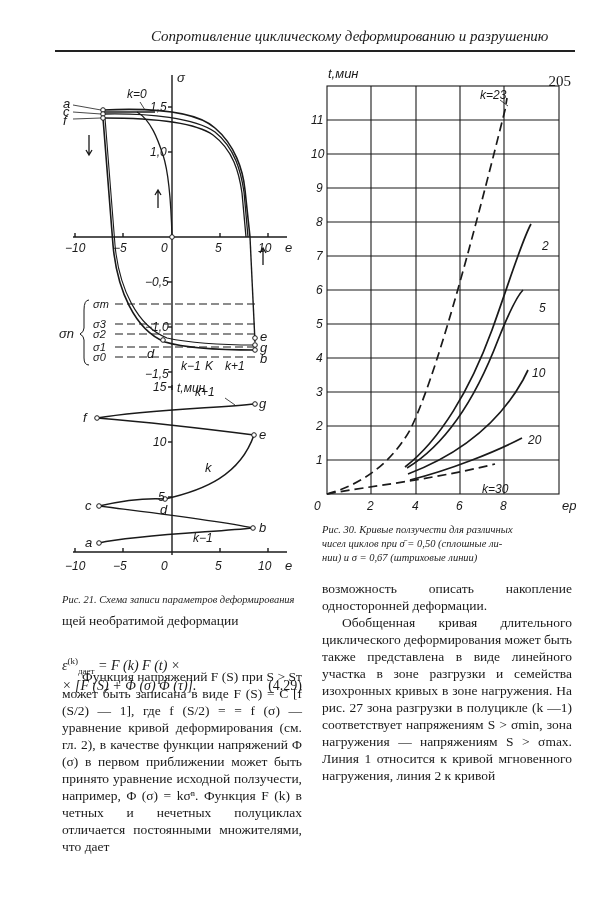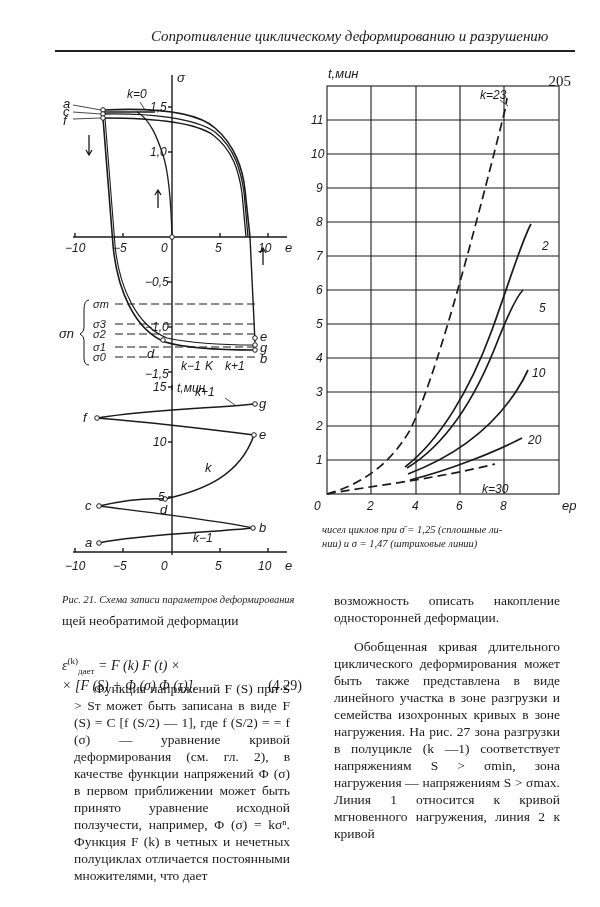--- a/index.html
+++ b/index.html
@@ -6,21 +6,21 @@
   body{width:600px;height:907px;position:relative;overflow:hidden;font-family:"DejaVu Serif","Liberation Serif",serif;color:#1a1a1a;}
   .header{position:absolute;left:55px;top:28px;width:520px;height:20px;}
   .header .title{position:absolute;left:60px;top:0;font-style:italic;font-size:15px;font-family:"Liberation Serif",serif;margin-left:36px;}
   .header .pagenum{position:absolute;right:4px;top:-1px;font-size:15px;font-family:"Liberation Serif",serif;margin-top:46px;}
   .header .rule{position:absolute;left:0;top:22px;width:520px;height:0;border-top:2px solid #222;}
   svg text{font-family:"Liberation Sans",sans-serif;font-style:italic;fill:#1a1a1a;}
   #fig29{position:absolute;left:55px;top:60px;}
   #fig30{position:absolute;left:310px;top:60px;}
   .caption{position:absolute;font-style:italic;font-size:10.5px;line-height:14px;font-family:"Liberation Serif",serif;color:#222;}
   .body-text{position:absolute;font-size:13.5px;line-height:17px;text-align:justify;font-family:"Liberation Serif",serif;}
-  .body-text p{margin:12px;}
+  .body-text p{margin:0;}
   .body-text .indent{text-indent:20px;}
   .eq{position:absolute;font-size:14px;line-height:20px;font-family:"Liberation Serif",serif;}
   .eq i{font-style:italic;}
   .eqnum{position:absolute;right:0;}
   sub,sup{font-size:9px;line-height:0;}
 </style>
 </head>
 <body>
 
 <div class="header">
@@ -224,22 +224,23 @@
   <text x="1" y="64" font-size="12">11</text>
   <text x="170" y="39" font-size="12">k=23</text>
   <text x="232" y="190" font-size="12">2</text>
   <text x="229" y="252" font-size="12">5</text>
   <text x="222" y="317" font-size="12">10</text>
   <text x="218" y="384" font-size="12">20</text>
   <text x="172" y="433" font-size="12">k=30</text>
 </svg>
 
 <div class="caption" style="left:322px;top:523px;width:250px;">
-  <div>чисел циклов при σ̄ = 1,25 (сплошные ли-</div>
-  <div>нии) и σ = 1,47 (штриховые линии)</div>
+  <div>Рис. 30. Кривые ползучести для различных</div>
+  <div>чисел циклов при σ̄ = 0,50 (сплошные ли-</div>
+  <div>нии) и σ = 0,67 (штриховые линии)</div>
 </div>
 
 <div class="body-text" style="left:62px;top:612px;width:240px;">щей необратимой деформации</div>
 <div class="eq" style="left:62px;top:656px;width:240px;">
   <div><i>ε</i><sup>(k)</sup><sub>дает</sub><i> = F (k) F (t) ×</i></div>
   <div><i>× [F (S) + Φ (σ) Φ (τ)].</i><span class="eqnum">(4.29)</span></div>
 </div>
 <div class="body-text" style="left:62px;top:668px;width:240px;">
   <p class="indent">Функция напряжений F (S) при S &gt; Sт может быть записана в виде F (S) = C [f (S/2) — 1], где f (S/2) = = f (σ) — уравнение кривой деформирования (см. гл. 2), в качестве функции напряжений Φ (σ) в первом приближении может быть принято уравнение исходной ползучести, например, Φ (σ) = kσⁿ. Функция F (k) в четных и нечетных полуциклах отличается постоянными множителями, что дает</p>
 </div>

